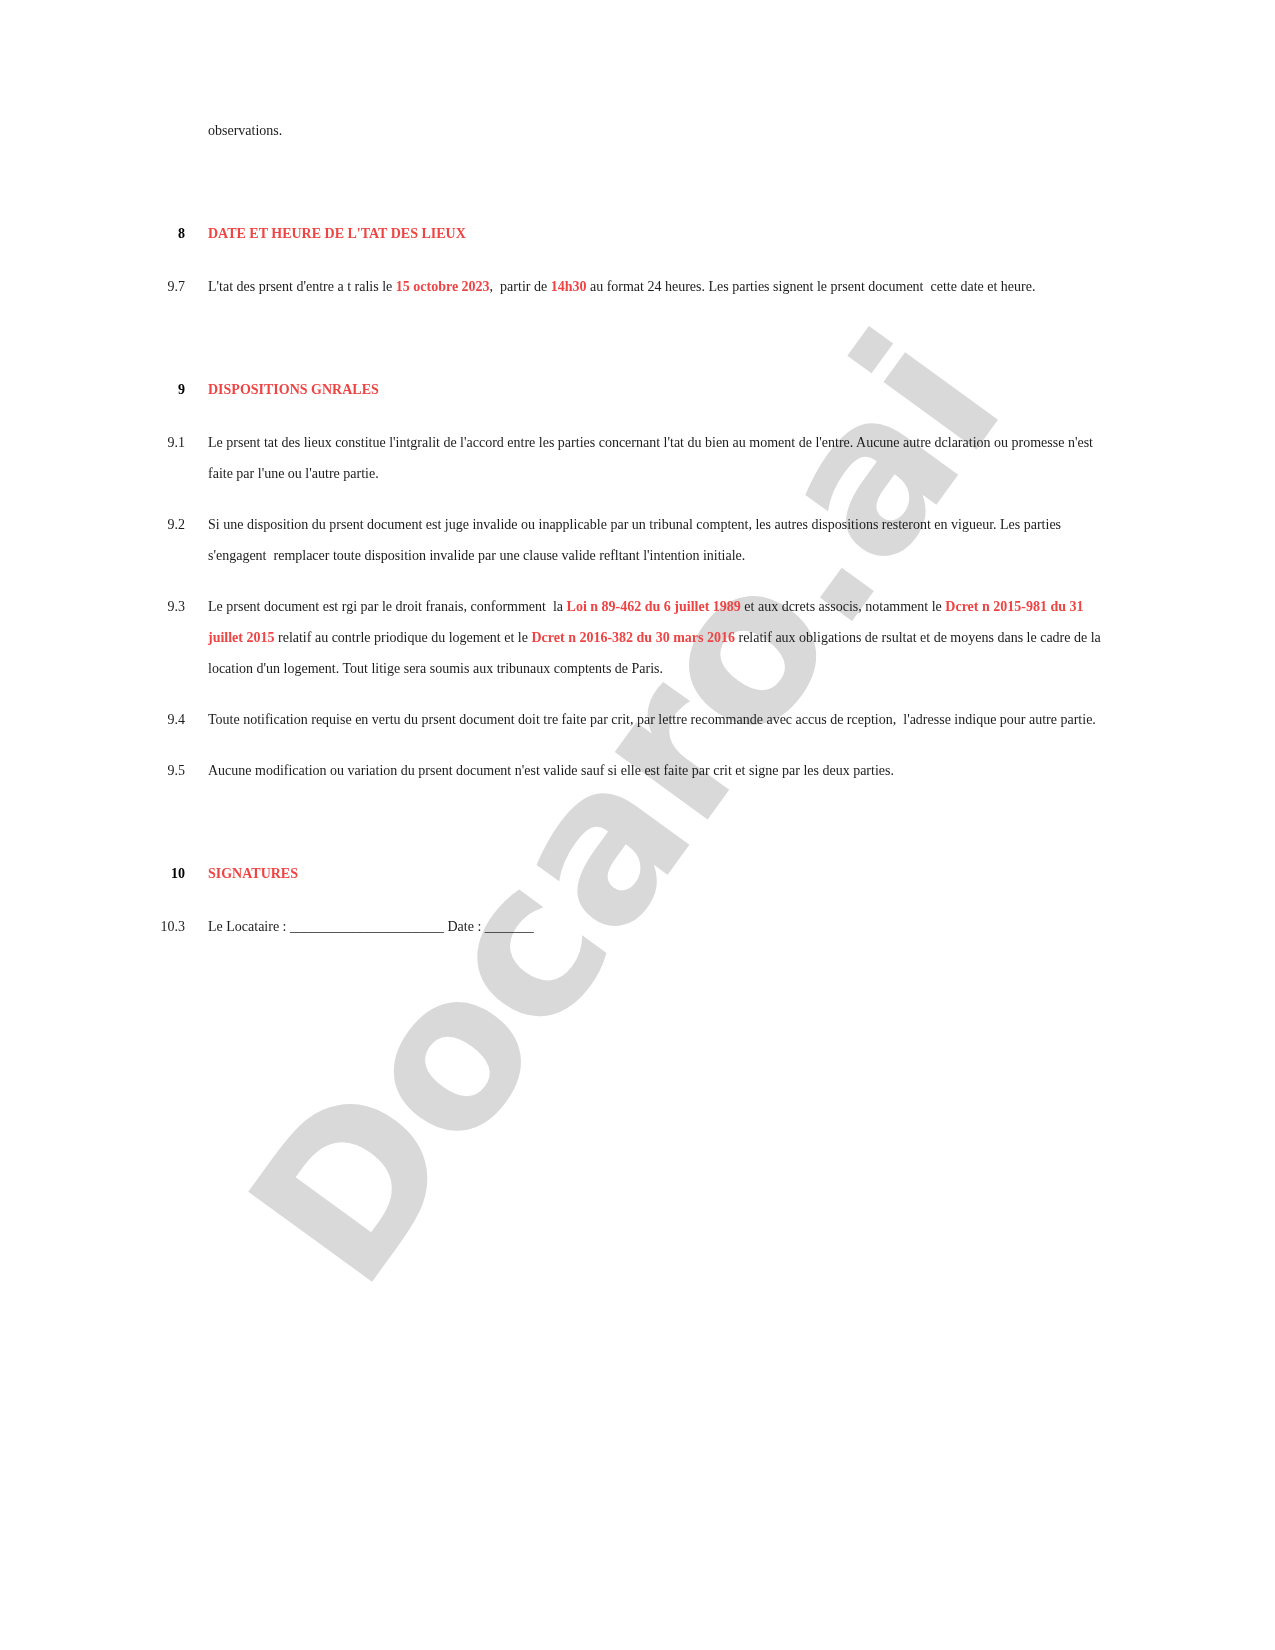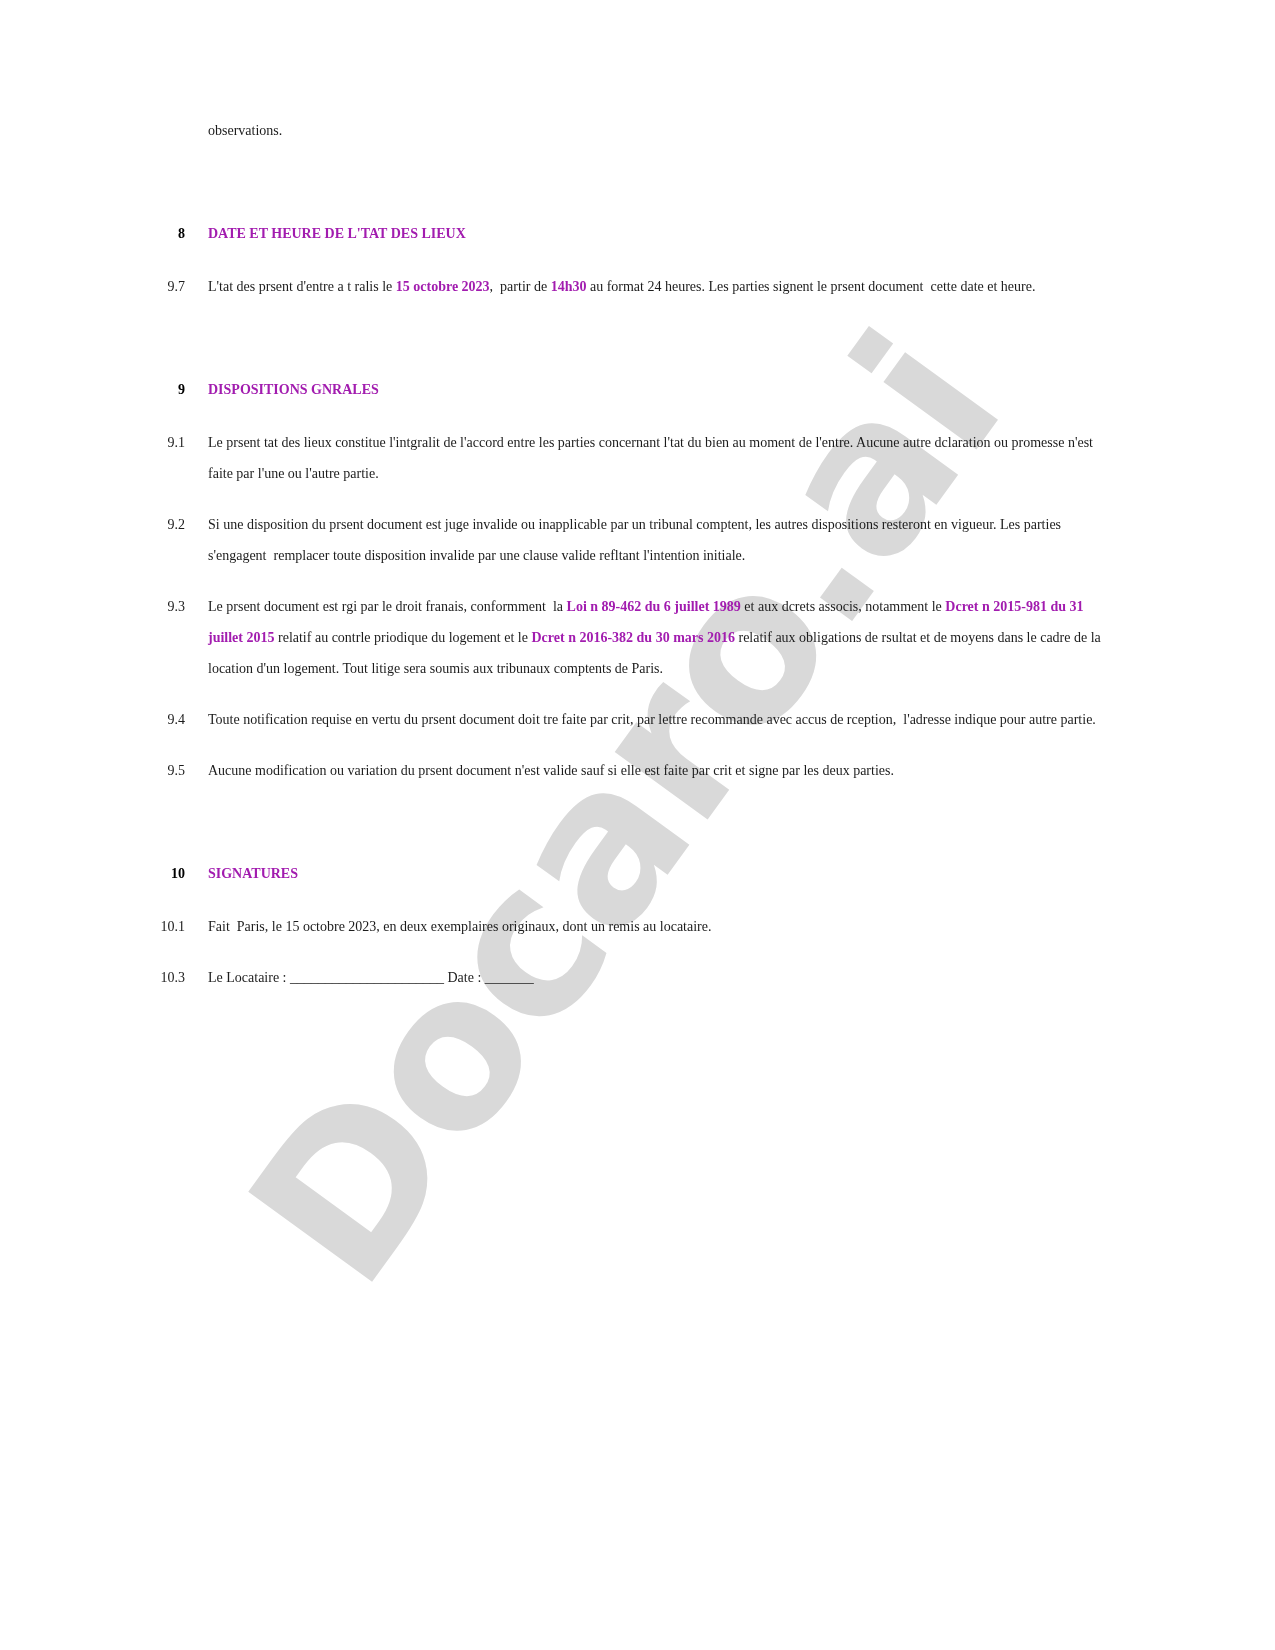--- a/index.html
+++ b/index.html
@@ -57,21 +57,21 @@
     flex: 0 0 77px;
     width: 77px;
     text-align: right;
     white-space: pre;
   }
   .text {
     margin-left: 23px;
     width: 912px;
     white-space: pre-wrap;
   }
-  .text b { font-weight: bold; color: #a21caf; }
+  .text b { font-weight: bold; color: #ef4444; }
 </style>
 </head>
 <body>
 
 <div class="page">
   <div class="watermark" style="color: rgb(217, 217, 217); transform: translate(-50%, -50%) rotate(-54deg);">Docaro.ai</div>
   <div class="content" style="color: rgb(28, 28, 28);">
     <div>
         <div class="row item">
           <div class="num"></div>
@@ -107,22 +107,18 @@
         </div>
         <div class="row item">
           <div class="num">9.5</div>
           <div class="text"><span>Aucune modification ou variation du prsent document n'est valide sauf si elle est faite par crit et signe par les deux parties.</span></div>
         </div>
         <div class="row heading">
           <div class="num">10</div>
           <div class="text"><b>SIGNATURES</b></div>
         </div>
         <div class="row item">
-          <div class="num">10.1</div>
-          <div class="text"><span>Fait  Paris, le 15 octobre 2023, en deux exemplaires originaux, dont un remis au locataire.</span></div>
-        </div>
-        <div class="row item">
           <div class="num">10.3</div>
           <div class="text"><span>Le Locataire : ______________________ Date : _______</span></div>
         </div>
       </div>
   </div>
 </div>
 
 </body></html>

